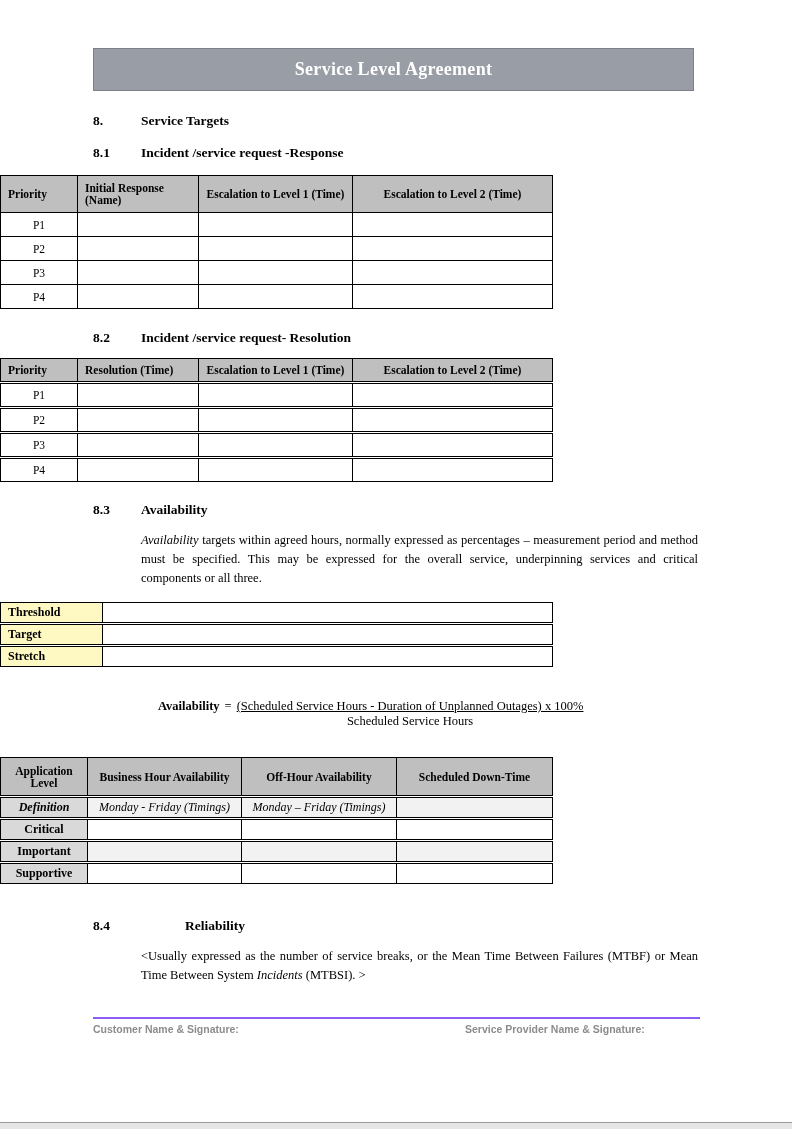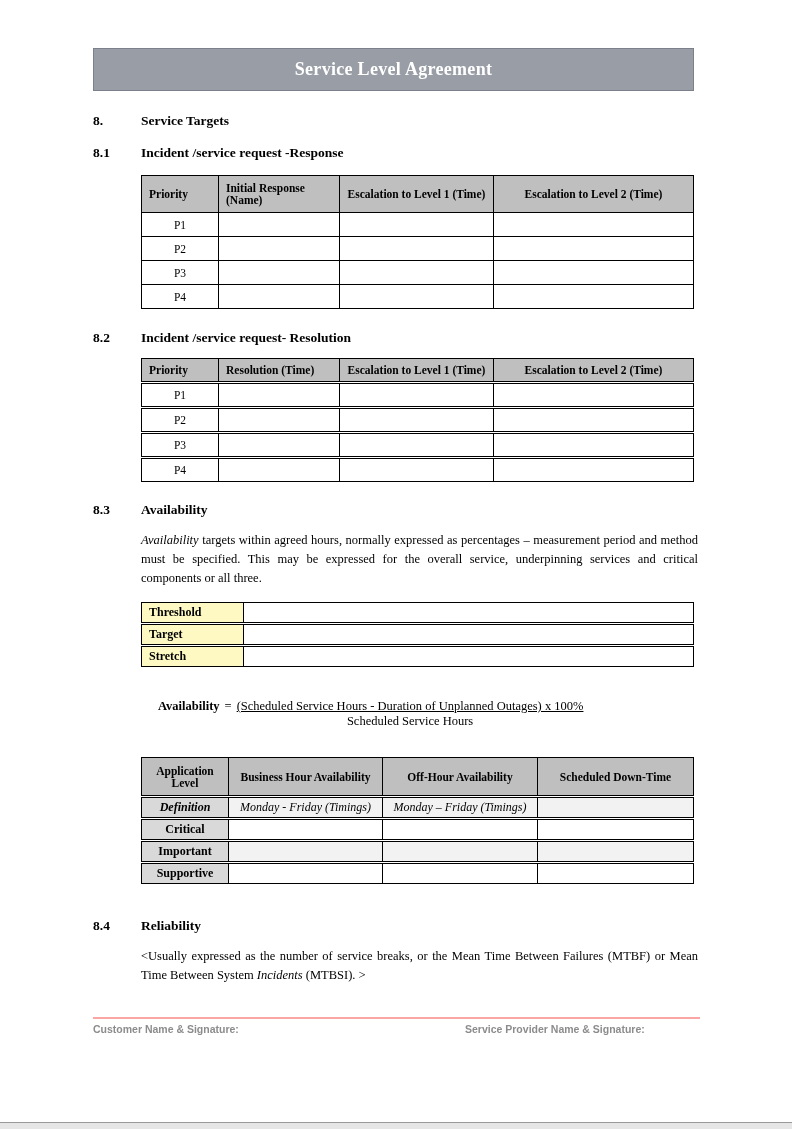--- a/index.html
+++ b/index.html
@@ -11,24 +11,24 @@
           border:1px solid #7c808a;text-align:center;line-height:41px;}
   .banner span{color:#ffffff;font-weight:bold;font-size:18px;letter-spacing:.3px;}
 
   
   .heading{display:flex;margin-left:93px;font-weight:bold;font-size:13.5px;}
   .heading .hnum{width:48px;flex:0 0 48px;}
   .h8{margin-top:22px;}
   .h81{margin-top:16px;}
   .h82{margin-top:21px;}
   .h83{margin-top:20px;}
-  .h84{margin-top:34px;}
-
-  
-  table{border-collapse:collapse;margin-left:141px;table-layout:fixed;}
+  .h84{margin-top:34px;gap:44px;}
+
+  
+  table{border-collapse:collapse;table-layout:fixed;}
   th,td{border:1px solid #000;font-size:11.5px;padding:2px 7px;vertical-align:middle;
         overflow:hidden;}
   th{background:#bfbfbf;font-weight:bold;}
 
   
   .t-resp{margin-top:14px;width:552px;}
   .t-resp col.c1{width:77px;} .t-resp col.c2{width:121px;}
   .t-resp col.c3{width:154px;} .t-resp col.c4{width:200px;}
   .t-resp th{height:32px;}
   .t-resp td{height:19px;}
@@ -70,21 +70,21 @@
   .t-app th{height:33px;text-align:center;border-bottom:3px double #000;}
   .t-app td{height:15px;text-align:center;font-size:12px;}
   .t-app td.lbl{background:#d9d9d9;font-weight:bold;}
   .t-app td.lbl.defn{font-style:italic;}
   .t-app tr.band td:not(.lbl){background:#f2f2f2;}
   .t-app td.times{font-style:italic;}
   .t-app tbody tr:not(:last-child) td{border-bottom:3px double #000;}
 
   
   .footer{position:absolute;left:93px;right:92px;top:1017px;}
-  .sig-row{border-top:2px solid #fca5a5;padding-top:4px;display:flex;
+  .sig-row{border-top:2px solid #8b5cf6;padding-top:4px;display:flex;
            font-family:"Liberation Sans", sans-serif;font-weight:bold;
            font-size:10.5px;color:#8c8c8c;padding-bottom:7px;}
   .sig-cell.cust{width:372px;flex:0 0 372px;}
   .doc-block{border-top:1px solid #a6a6a6;padding-top:3px;display:flex;
              justify-content:space-between;font-size:11.5px;color:#808080;
              line-height:16px;}
   .doc-left,.doc-right{display:flex;flex-direction:column;}
   .doc-right{text-align:right;}
 
   

